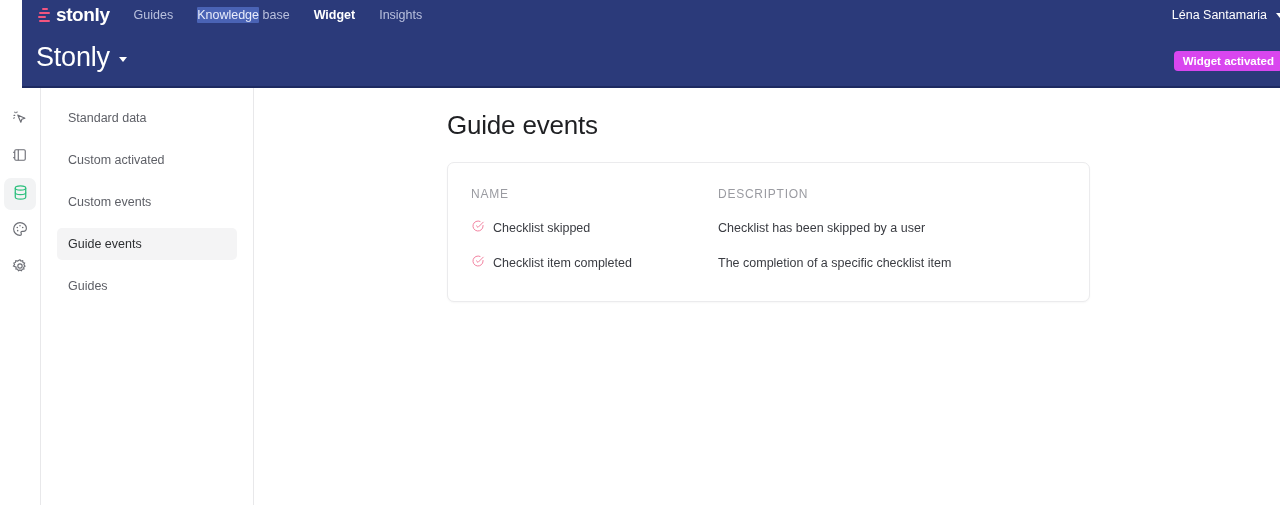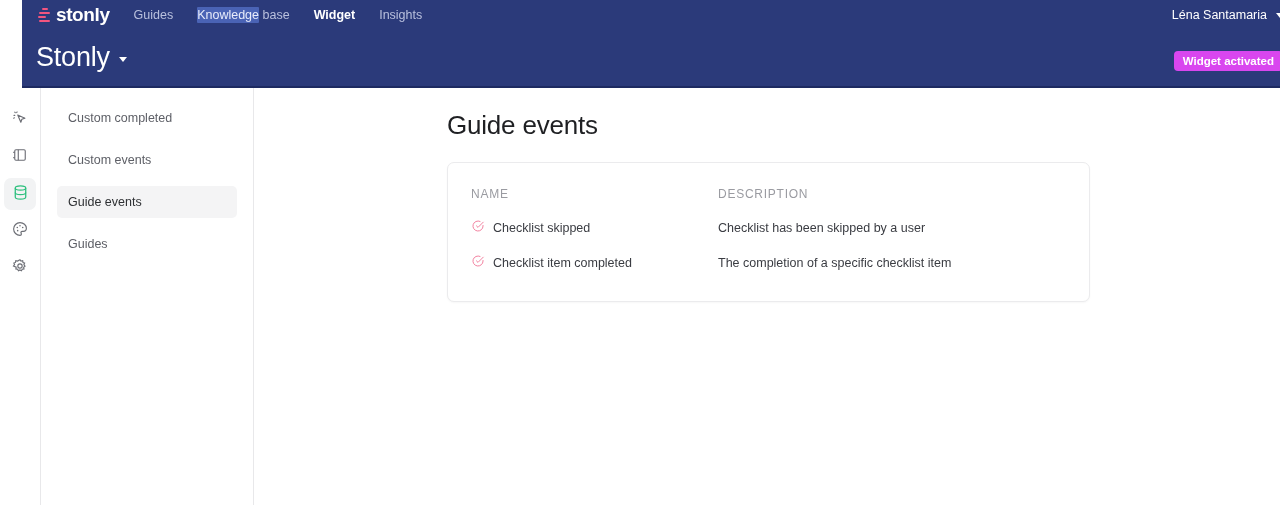--- a/index.html
+++ b/index.html
@@ -343,21 +343,22 @@
     <span>
       <svg width="18" height="18" viewBox="0 0 24 24" fill="none" stroke="#6c6e75" stroke-width="1.5">
         <circle cx="12" cy="12" r="2.9"></circle>
         <path d="M12 3.6l1.3 1.9 2.3-.5.4 2.3 2.2.9-1 2.1 1.5 1.8-1.8 1.5.4 2.3-2.3.3-1.1 2.1-2-1.1-2 1.1-1.1-2.1-2.3-.3.4-2.3L3.3 12l1.5-1.8-1-2.1 2.2-.9.4-2.3 2.3.5z"></path>
       </svg>
     </span>
   </div>
 </div>
 
 <div class="section-nav">
-  <div class="nav-item">Custom completed</div>
+  <div class="nav-item">Standard data</div>
+  <div class="nav-item">Custom activated</div>
   <div class="nav-item">Custom events</div>
   <div class="nav-item active">Guide events</div>
   <div class="nav-item">Guides</div>
 </div>
 
 <div class="main">
 
   <h1 class="page-title">Guide events</h1>
 
   <div class="card">

